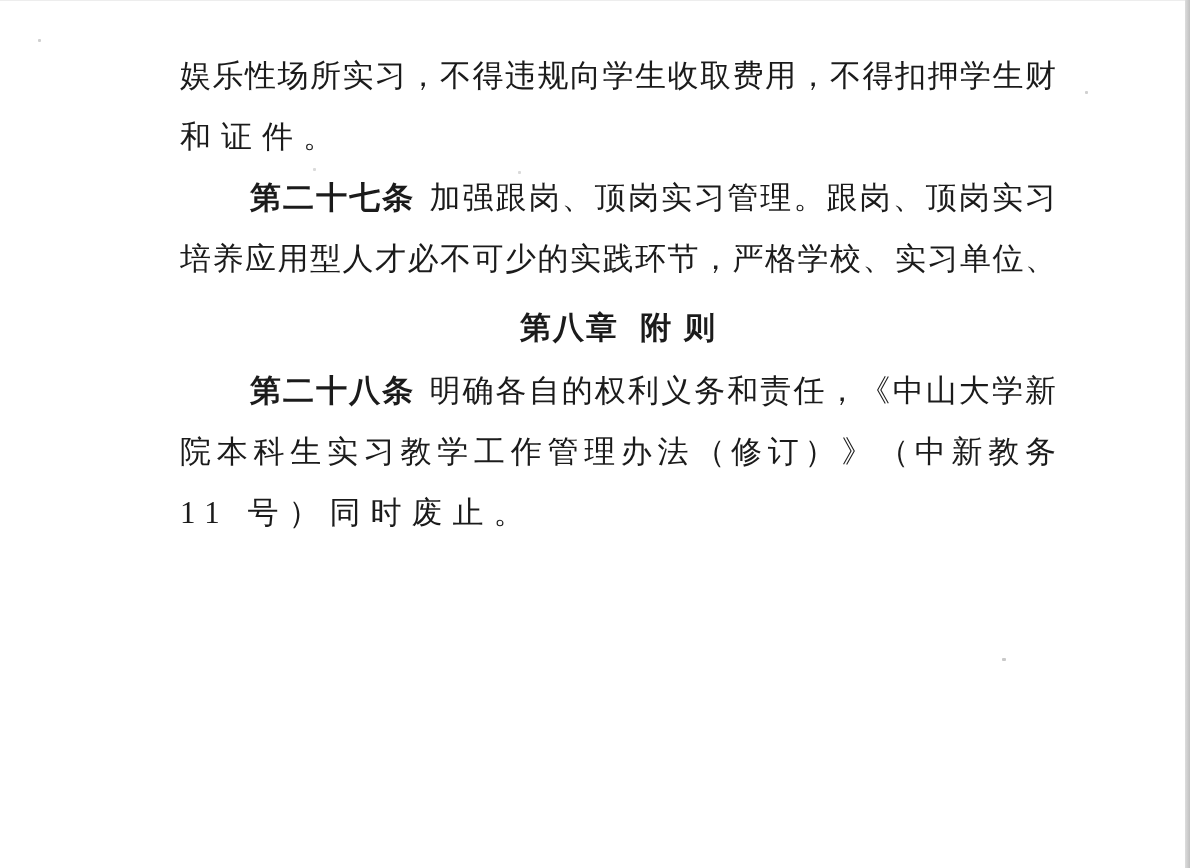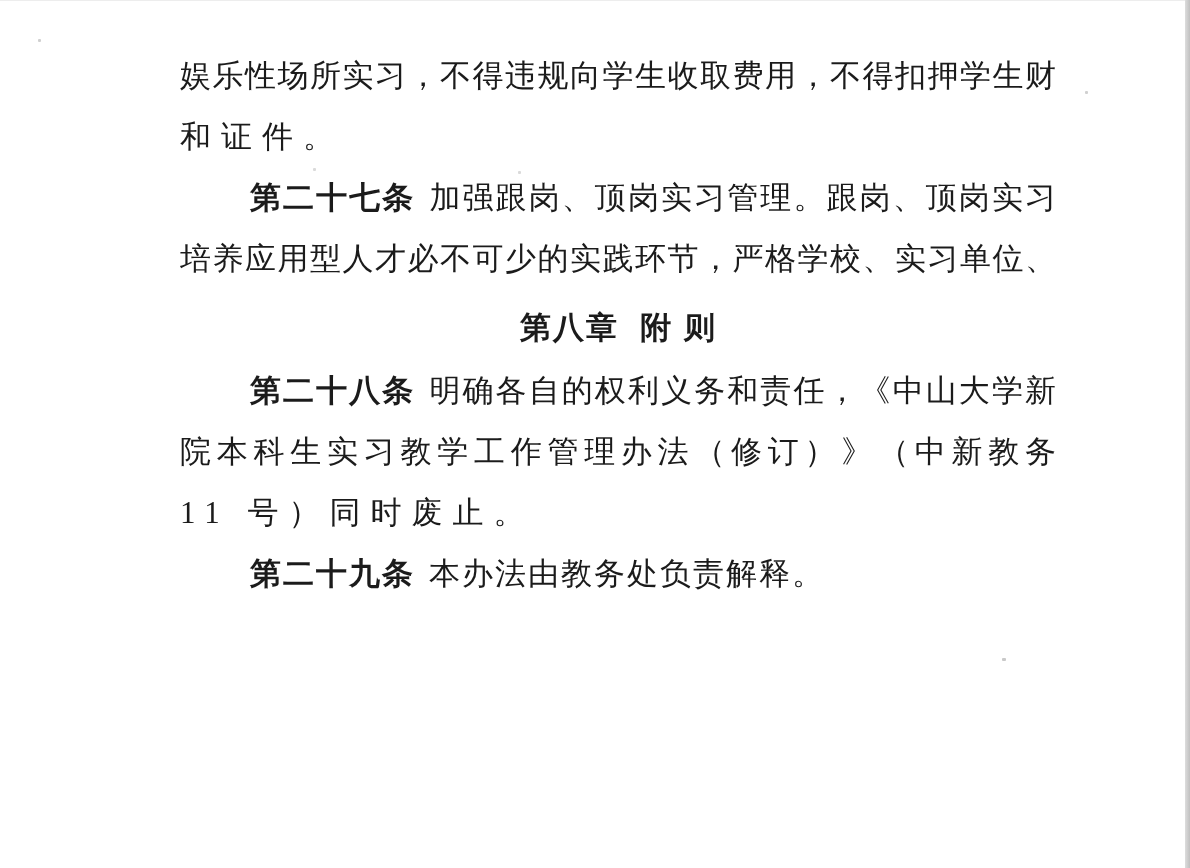--- a/index.html
+++ b/index.html
@@ -94,21 +94,20 @@
 
 <main class="doc-body">
     <div class="line just"><span>娱乐性场所实习，不得违规向学生收取费用，不得扣押学生财物</span></div>
     <div class="line wide"><span>和证件。</span></div>
     <div class="line just indent"><b class="art">第二十七条</b><span>加强跟岗、顶岗实习管理。跟岗、顶岗实习是</span></div>
     <div class="line just"><span>培养应用型人才必不可少的实践环节，严格学校、实习单位、学</span></div>
     <div class="line heading"><b class="art">第八章  附 则</b></div>
     <div class="line just indent"><b class="art">第二十八条</b><span>明确各自的权利义务和责任，《中山大学新华学</span></div>
     <div class="line just"><span>院本科生实习教学工作管理办法（修订）》（中新教务〔2027〕</span></div>
     <div class="line wide"><span>11 号）同时废止。</span></div>
-    <div class="line indent"><b class="art">第二十九条</b><span>本办法由教务处负责解释。</span></div>
   </main>
 
 <div class="edge-top"></div>
 <div class="edge-right"></div>
 <div class="speck s1"></div>
 <div class="speck s2"></div>
 <div class="speck s3"></div>
 <div class="speck s4"></div>
 <div class="speck s5"></div>
 

